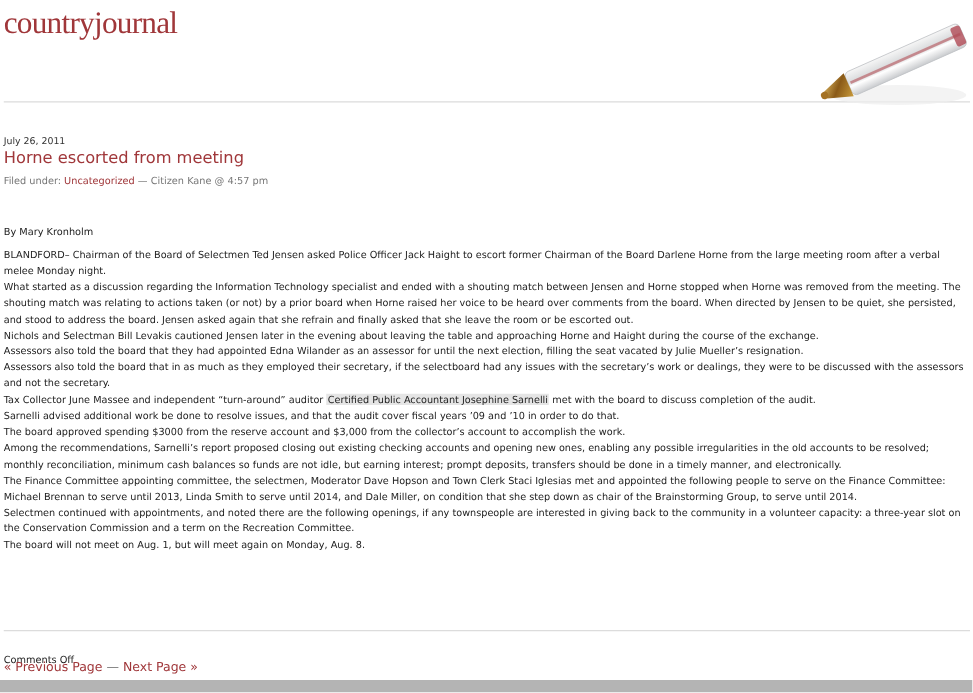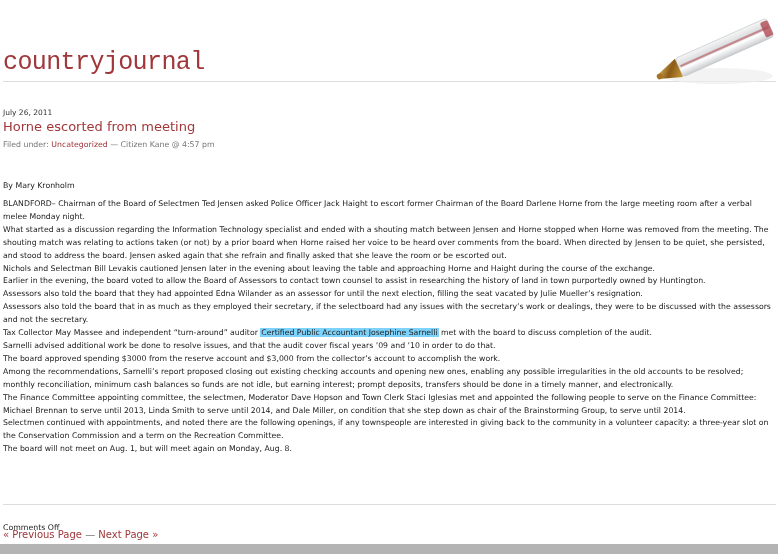--- a/index.html
+++ b/index.html
@@ -1,42 +1,42 @@
 <!DOCTYPE html>
 <html><head>
 <meta charset="utf-8">
 <style>
   * { box-sizing: border-box; margin: 0; padding: 0; }
   html, body { width: 778px; height: 554px; overflow: hidden; background: #ffffff; }
   body { font-family: "DejaVu Sans", sans-serif; color: #222; position: relative; }
 
   .site-title {
     position: absolute; left: 3px; top: 3px;
-    font-family: Liberation Mono, monospace; font-size: 25px; color: #a0373a;
-    letter-spacing: -0.6px; text-decoration: none; line-height: 32px; margin-top: 44px;
+    font-family: Liberation Serif, serif; font-size: 25px; color: #a0373a;
+    letter-spacing: -0.6px; text-decoration: none; line-height: 32px;
   }
   .header-rule { position: absolute; left: 3px; top: 81px; width: 773px; height: 1px; background: #dcdcdc; }
 
   .pen { position: absolute; left: 640px; top: 4px; width: 138px; height: 88px; }
 
   .post-date { position: absolute; left: 3px; top: 108px; font-size: 7.5px; font-weight: normal; color: #333; text-align: center; }
   .post-title {
     position: absolute; left: 3px; top: 118px; font-size: 13px; color: #a0373a; line-height: 18px;
   }
   .post-meta { position: absolute; left: 3px; top: 139px; font-size: 7.8px; color: #777; line-height: 12px; white-space: nowrap; }
   .post-meta .cat { color: #a0373a; }
 
   .byline { position: absolute; left: 3px; top: 161px; font-size: 7.8px; color: #222; margin-top: 20px; }
 
   .article {
     position: absolute; left: 3px; top: 198px; width: 772px;
     font-size: 7.75px; line-height: 12.9px; color: #222;
   }
   .article p { margin: 0; }
-  .hl { background: #7dd3fc; padding: 0 1px; }
+  .hl { background: #e5e5e5; padding: 0 1px; }
 
   .comments { position: absolute; left: 3px; top: 491px; font-size: 7.8px; color: #222; margin-top: 32px; }
   .comments-rule { position: absolute; left: 3px; top: 504px; width: 773px; height: 1px; background: #dcdcdc; }
 
   .nav { position: absolute; left: 3px; top: 529px; font-size: 10px; color: #777; white-space: nowrap; }
   .nav a { color: #a0373a; text-decoration: none; }
 
   .footer-bar { position: absolute; left: 0; top: 544px; width: 778px; height: 10px; background: #b4b4b4; }
 </style>
 </head>
@@ -80,24 +80,23 @@
   <span>@</span>
   <span>4:57 pm</span>
 </div>
 
 <div class="byline">By Mary Kronholm</div>
 
 <div class="article">
   <p>BLANDFORD– Chairman of the Board of Selectmen Ted Jensen asked Police Officer Jack Haight to escort former Chairman of the Board Darlene Horne from the large meeting room after a verbal melee Monday night.</p>
   <p>What started as a discussion regarding the Information Technology specialist and ended with a shouting match between Jensen and Horne stopped when Horne was removed from the meeting. The shouting match was relating to actions taken (or not) by a prior board when Horne raised her voice to be heard over comments from the board. When directed by Jensen to be quiet, she persisted, and stood to address the board. Jensen asked again that she refrain and finally asked that she leave the room or be escorted out.</p>
   <p>Nichols and Selectman Bill Levakis cautioned Jensen later in the evening about leaving the table and approaching Horne and Haight during the course of the exchange.</p>
-  <p>Earlier in the evening, the board voted to allow the Board of Assessors to contact town counsel to assist in researching the history of land in town purportedly owned by Huntington.</p>
   <p>Assessors also told the board that they had appointed Edna Wilander as an assessor for until the next election, filling the seat vacated by Julie Mueller’s resignation.</p>
   <p>Assessors also told the board that in as much as they employed their secretary, if the selectboard had any issues with the secretary’s work or dealings, they were to be discussed with the assessors and not the secretary.</p>
-  <p><span>Tax Collector May Massee and independent “turn-around” auditor </span><span class="hl">Certified Public Accountant Josephine Sarnelli</span><span> met with the board to discuss completion of the audit.</span></p>
+  <p><span>Tax Collector June Massee and independent “turn-around” auditor </span><span class="hl">Certified Public Accountant Josephine Sarnelli</span><span> met with the board to discuss completion of the audit.</span></p>
   <p>Sarnelli advised additional work be done to resolve issues, and that the audit cover fiscal years ’09 and ’10 in order to do that.</p>
   <p>The board approved spending $3000 from the reserve account and $3,000 from the collector’s account to accomplish the work.</p>
   <p>Among the recommendations, Sarnelli’s report proposed closing out existing checking accounts and opening new ones, enabling any possible irregularities in the old accounts to be resolved; monthly reconciliation, minimum cash balances so funds are not idle, but earning interest; prompt deposits, transfers should be done in a timely manner, and electronically.</p>
   <p>The Finance Committee appointing committee, the selectmen, Moderator Dave Hopson and Town Clerk Staci Iglesias met and appointed the following people to serve on the Finance Committee: Michael Brennan to serve until 2013, Linda Smith to serve until 2014, and Dale Miller, on condition that she step down as chair of the Brainstorming Group, to serve until 2014.</p>
   <p>Selectmen continued with appointments, and noted there are the following openings, if any townspeople are interested in giving back to the community in a volunteer capacity: a three-year slot on the Conservation Commission and a term on the Recreation Committee.</p>
   <p>The board will not meet on Aug. 1, but will meet again on Monday, Aug. 8.</p>
 </div>
 
 <div class="comments">Comments Off</div>
 <div class="comments-rule"></div>

